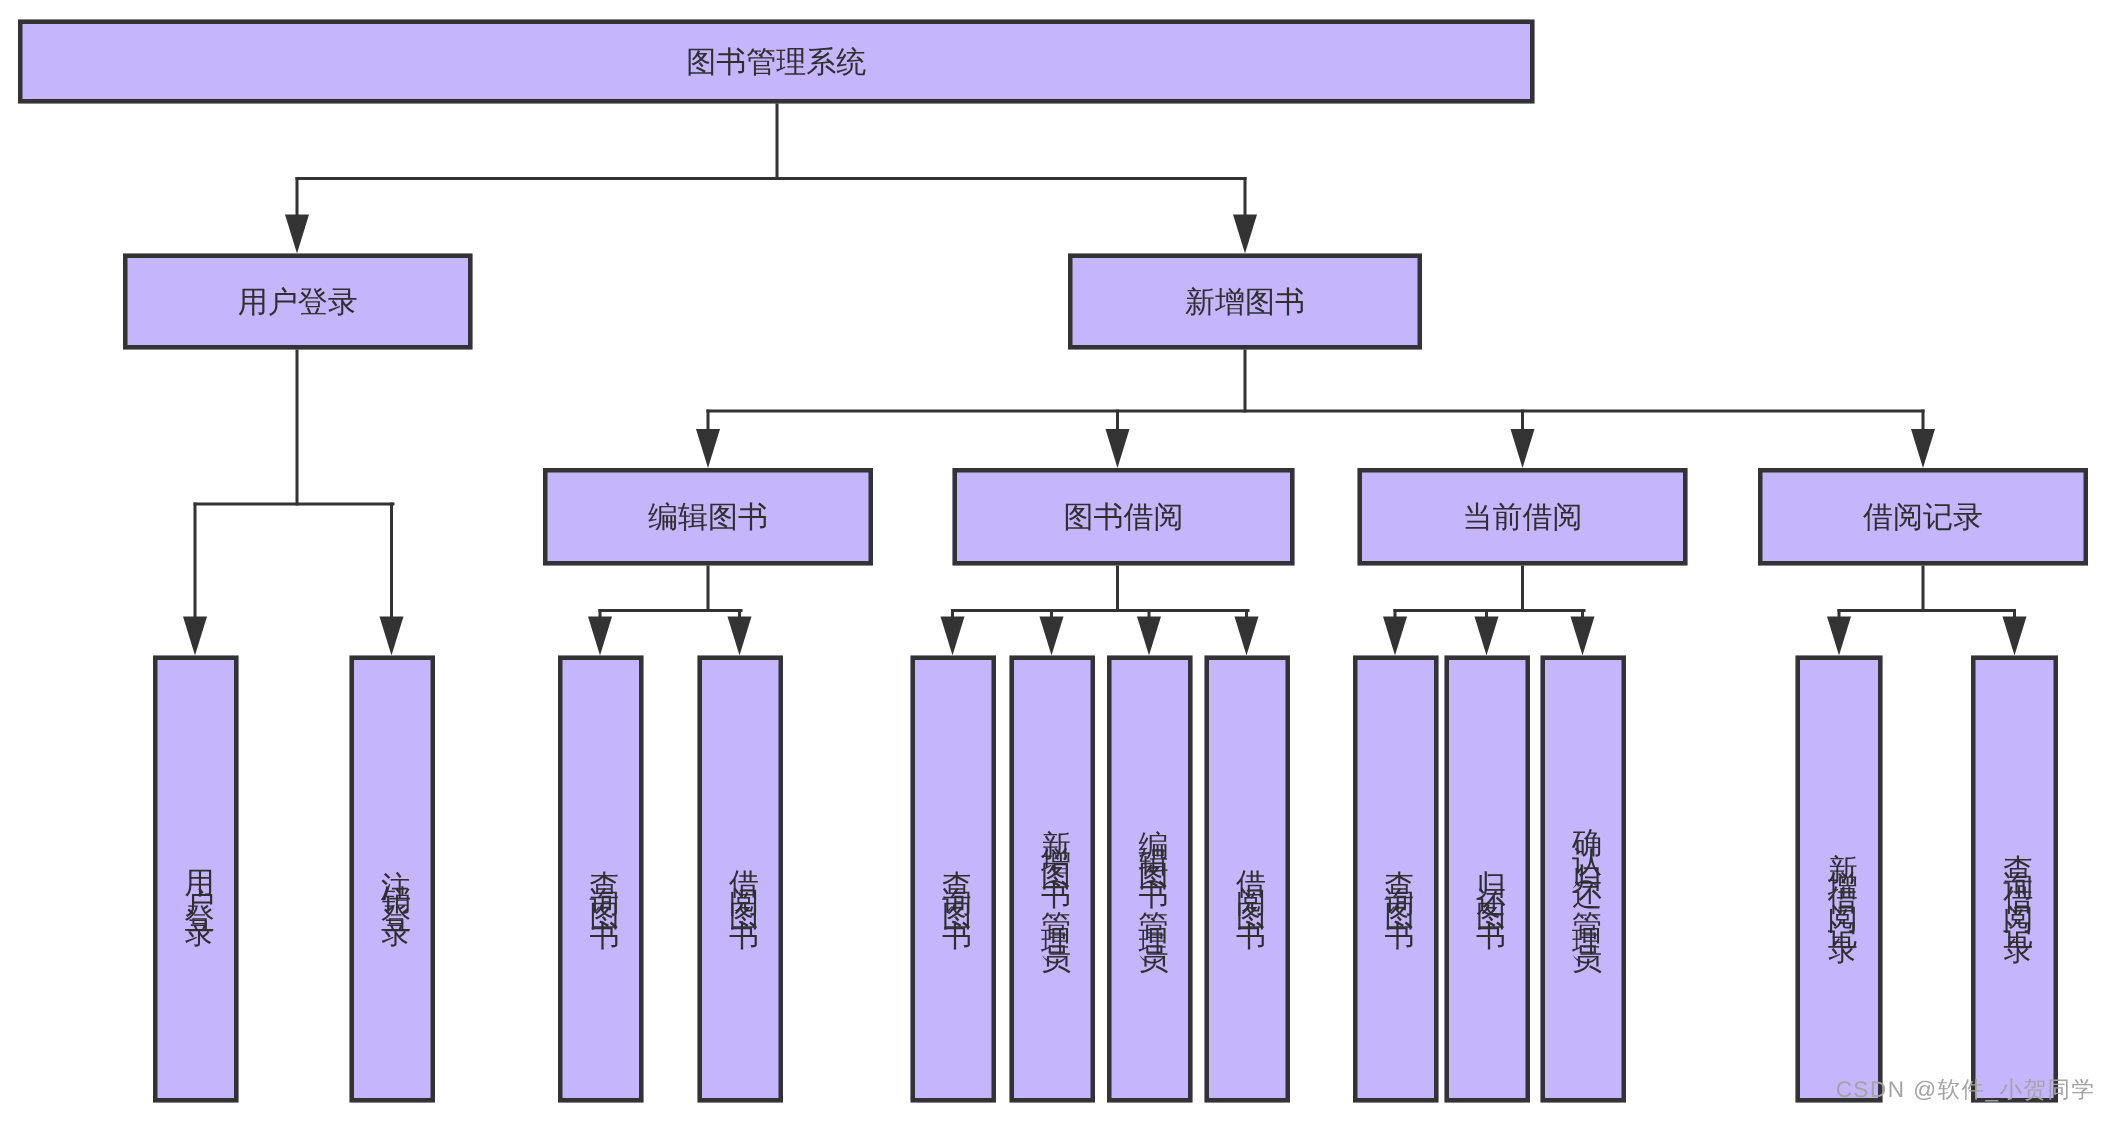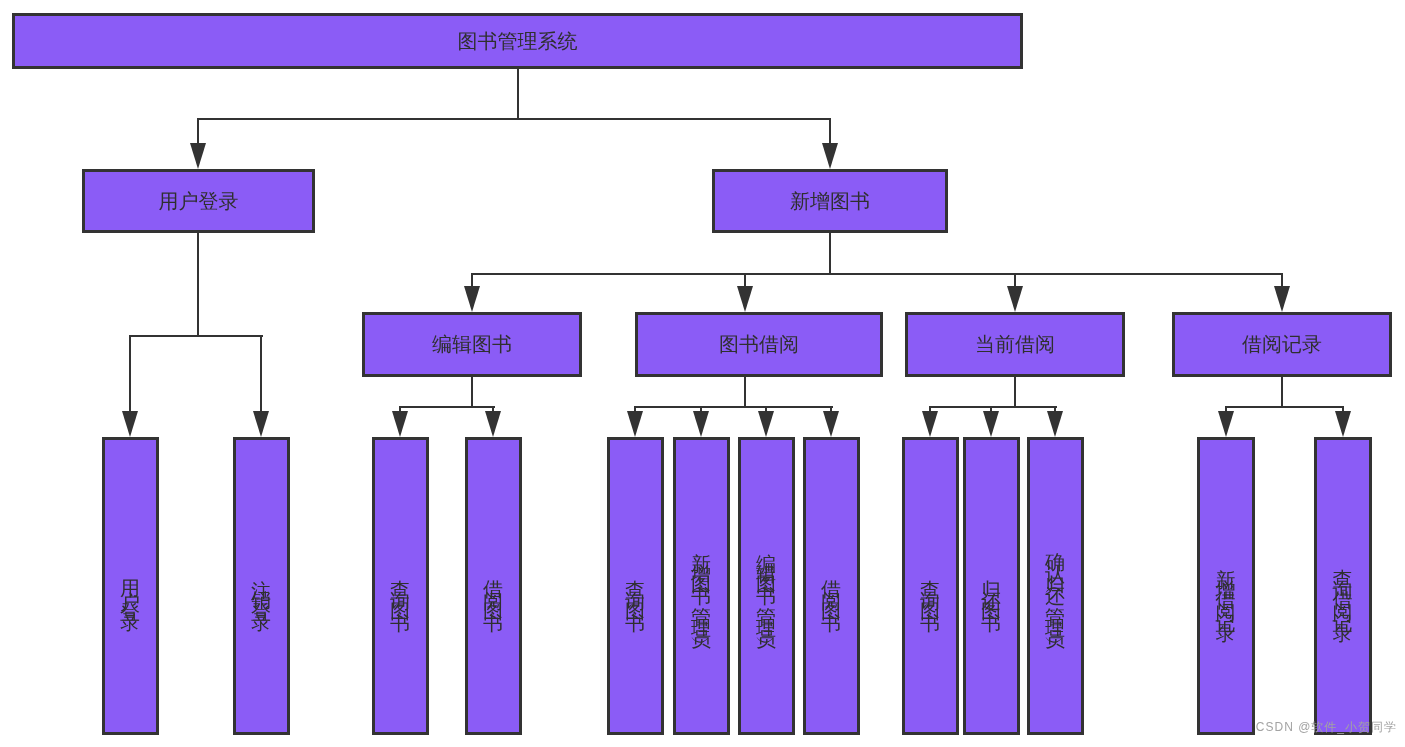--- a/index.html
+++ b/index.html
@@ -9,26 +9,27 @@
     height: 747px;
     background: #ffffff;
     font-family: "Liberation Sans", sans-serif;
     color: #2f2f2f;
     overflow: hidden;
   }
   .box {
     position: absolute;
     box-sizing: border-box;
     border: 3px solid #333333;
-    background: #8b5cf6;
+    background: #c4b5fd;
     display: flex;
     align-items: center;
     justify-content: center;
     font-size: 20px;
     color: #2f2f2f;
+    font-family: Liberation Mono, monospace;
   }
   .vbox .node-label {
     writing-mode: vertical-rl;
     text-orientation: mixed;
     letter-spacing: 11px;
     line-height: 1;
     white-space: nowrap;
   }
   .hline, .vline {
     position: absolute;
@@ -40,21 +41,21 @@
     position: absolute;
     width: 0; height: 0;
     border-left: 8px solid transparent;
     border-right: 8px solid transparent;
     border-top: 26px solid #333333;
   }
   .watermark {
     position: absolute;
     right: 8px;
     bottom: 11px;
-    font-size: 12px;
+    font-size: 15px;
     color: #a3a3a3;
     letter-spacing: 1px;
   }
 </style>
 </head>
 <body>
 
 <div class="canvas">
 
   <div class="box" style="left:12px; top:13px; width:1011px; height:56px;">
@@ -95,21 +96,21 @@
     <div class="arrow" style="left:737px; top:286px;"></div>
     <div class="vline" style="left:1014px; top:273px; height:15px;"></div>
     <div class="arrow" style="left:1007px; top:286px;"></div>
     <div class="vline" style="left:1281px; top:273px; height:15px;"></div>
     <div class="arrow" style="left:1274px; top:286px;"></div>
   </div>
 
   <div class="box" style="left:362px; top:312px; width:220px; height:65px;">
     <span class="node-label">编辑图书</span>
   </div>
-  <div class="box" style="left:635px; top:312px; width:248px; height:65px;">
+  <div class="box" style="left:635px; top:312px; width:228px; height:65px;">
     <span class="node-label">图书借阅</span>
   </div>
   <div class="box" style="left:1172px; top:312px; width:220px; height:65px;">
     <span class="node-label">借阅记录</span>
   </div>
   <div class="box" style="left:905px; top:312px; width:220px; height:65px;">
     <span class="node-label">当前借阅</span>
   </div>
 
   <div>

